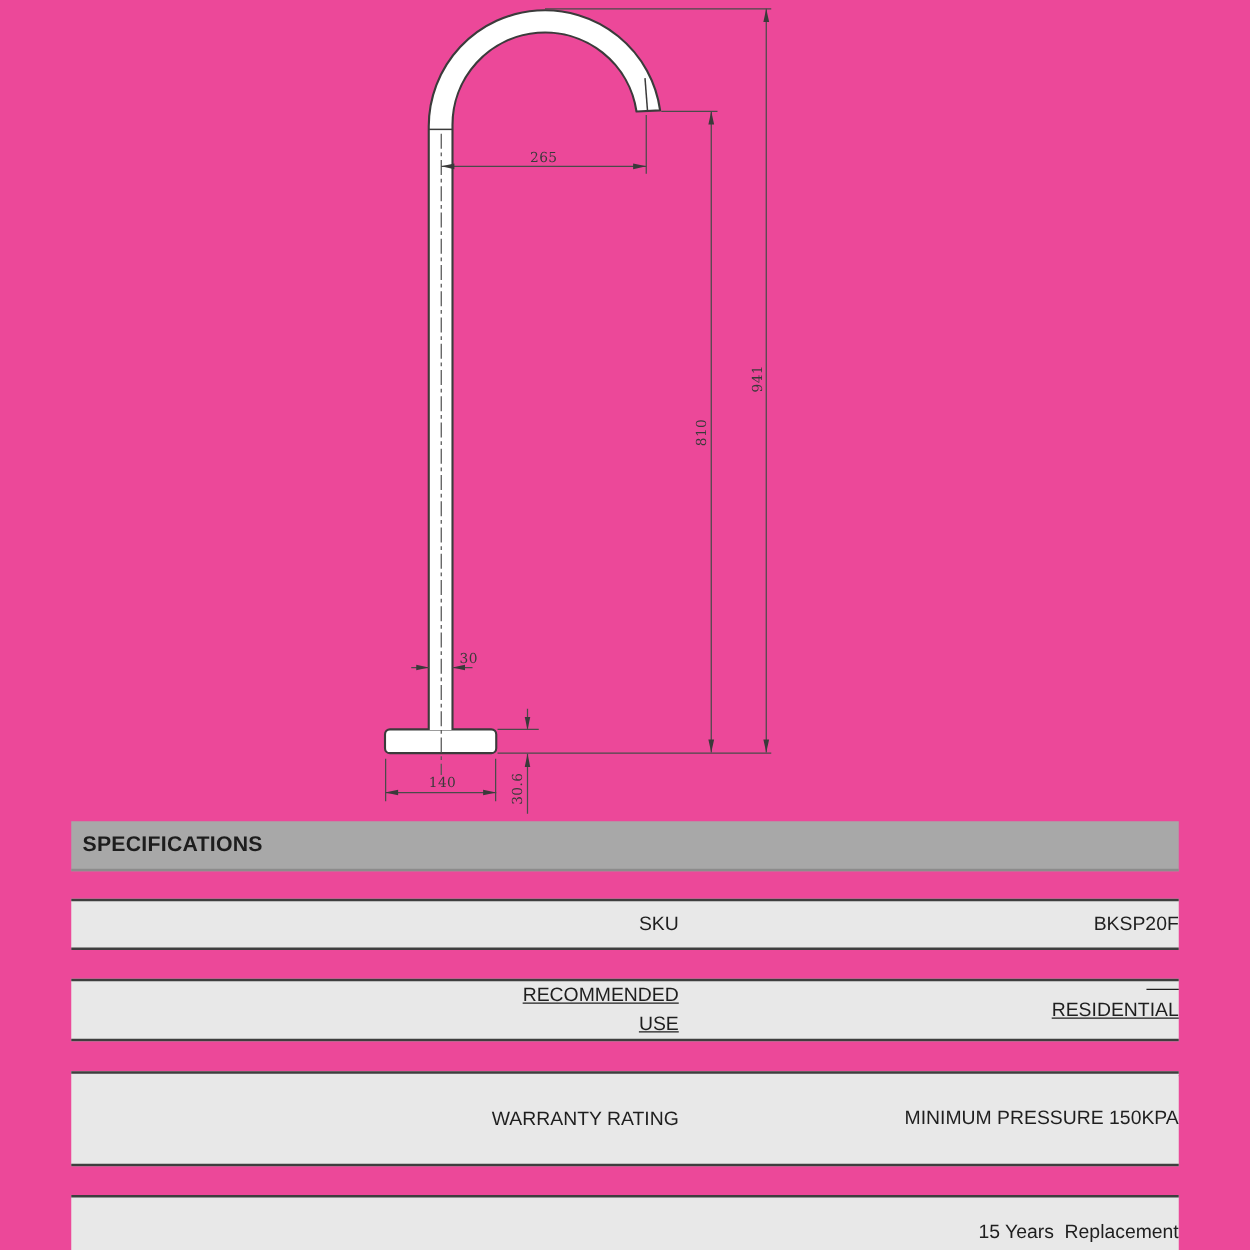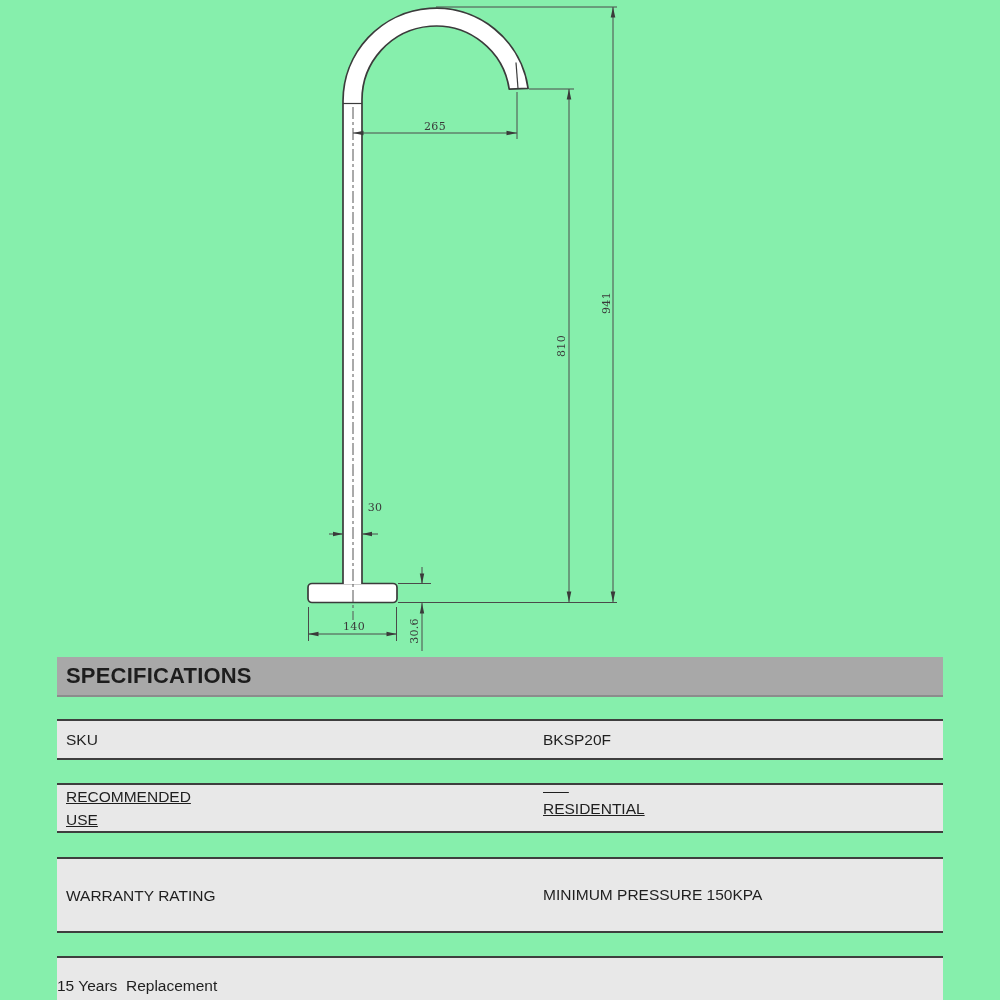--- a/index.html
+++ b/index.html
@@ -1,32 +1,32 @@
 <!DOCTYPE html>
 <html><head>
 <meta charset="utf-8">
 <style>
   html,body{margin:0;padding:0;background:#fff;}
   .page{
-    position:relative;width:1000px;height:1000px;background:#86efac;
-    overflow:hidden;font-family:"Liberation Sans", sans-serif;
+    position:relative;width:1000px;height:1000px;background:#ec4899;
+    overflow:hidden;font-family:"Liberation Sans", sans-serif;text-align:right;
   }
   
   .drawing{position:absolute;left:0;top:0;width:1000px;height:655px;}
   .dim-label{
     position:absolute;font:11px "DejaVu Serif", serif;color:#3a3a3a;
     transform:translate(-50%,-50%);white-space:nowrap;letter-spacing:.3px;
   }
   .dim-label.rot{transform:translate(-50%,-50%) rotate(-90deg);}
   
   .spec-header{
     position:absolute;left:57px;top:657px;width:886px;height:40px;
     background:#a8a8a8;border-bottom:2px solid #8c8c8c;box-sizing:border-box;
     display:flex;align-items:center;padding-left:9px;
-    font-size:22px;font-weight:bold;color:#1d1d1d;letter-spacing:.2px;
+    font-size:17px;font-weight:bold;color:#1d1d1d;letter-spacing:.2px;
   }
   .spec-row{
     position:absolute;left:57px;width:886px;background:#e8e8e8;
     border-top:2px solid #3e3e3e;border-bottom:2px solid #3e3e3e;
     box-sizing:border-box;display:flex;align-items:center;
     font-size:15.5px;color:#1f1f1f;
   }
   .spec-label{width:486px;padding-left:9px;box-sizing:border-box;line-height:23px;}
   .spec-value{flex:1;white-space:pre-wrap;line-height:23px;}
   .row-sku{top:719px;height:41px;}
@@ -85,21 +85,21 @@
         <polygon points="397,634 386.5,631.8 386.5,636.2"></polygon>
         <polygon points="422,584 419.8,573.5 424.2,573.5"></polygon>
         <polygon points="422,603 419.8,613.5 424.2,613.5"></polygon>
       </g>
     </svg>
 
     
     <span class="dim-label" style="left:435px;top:126px">265</span>
     <span class="dim-label rot" style="left:606px;top:303px">941</span>
     <span class="dim-label rot" style="left:561px;top:346px">810</span>
-    <span class="dim-label" style="left:375px;top:507px">30</span>
+    <span class="dim-label" style="left:375px;top:527px">30</span>
     <span class="dim-label" style="left:354px;top:626px">140</span>
     <span class="dim-label rot" style="left:414px;top:631px">30.6</span>
   </div>
 
   <div class="spec-header">
     <span>SPECIFICATIONS</span>
   </div>
 
   <div class="spec-row row-sku">
     <div class="spec-label">

